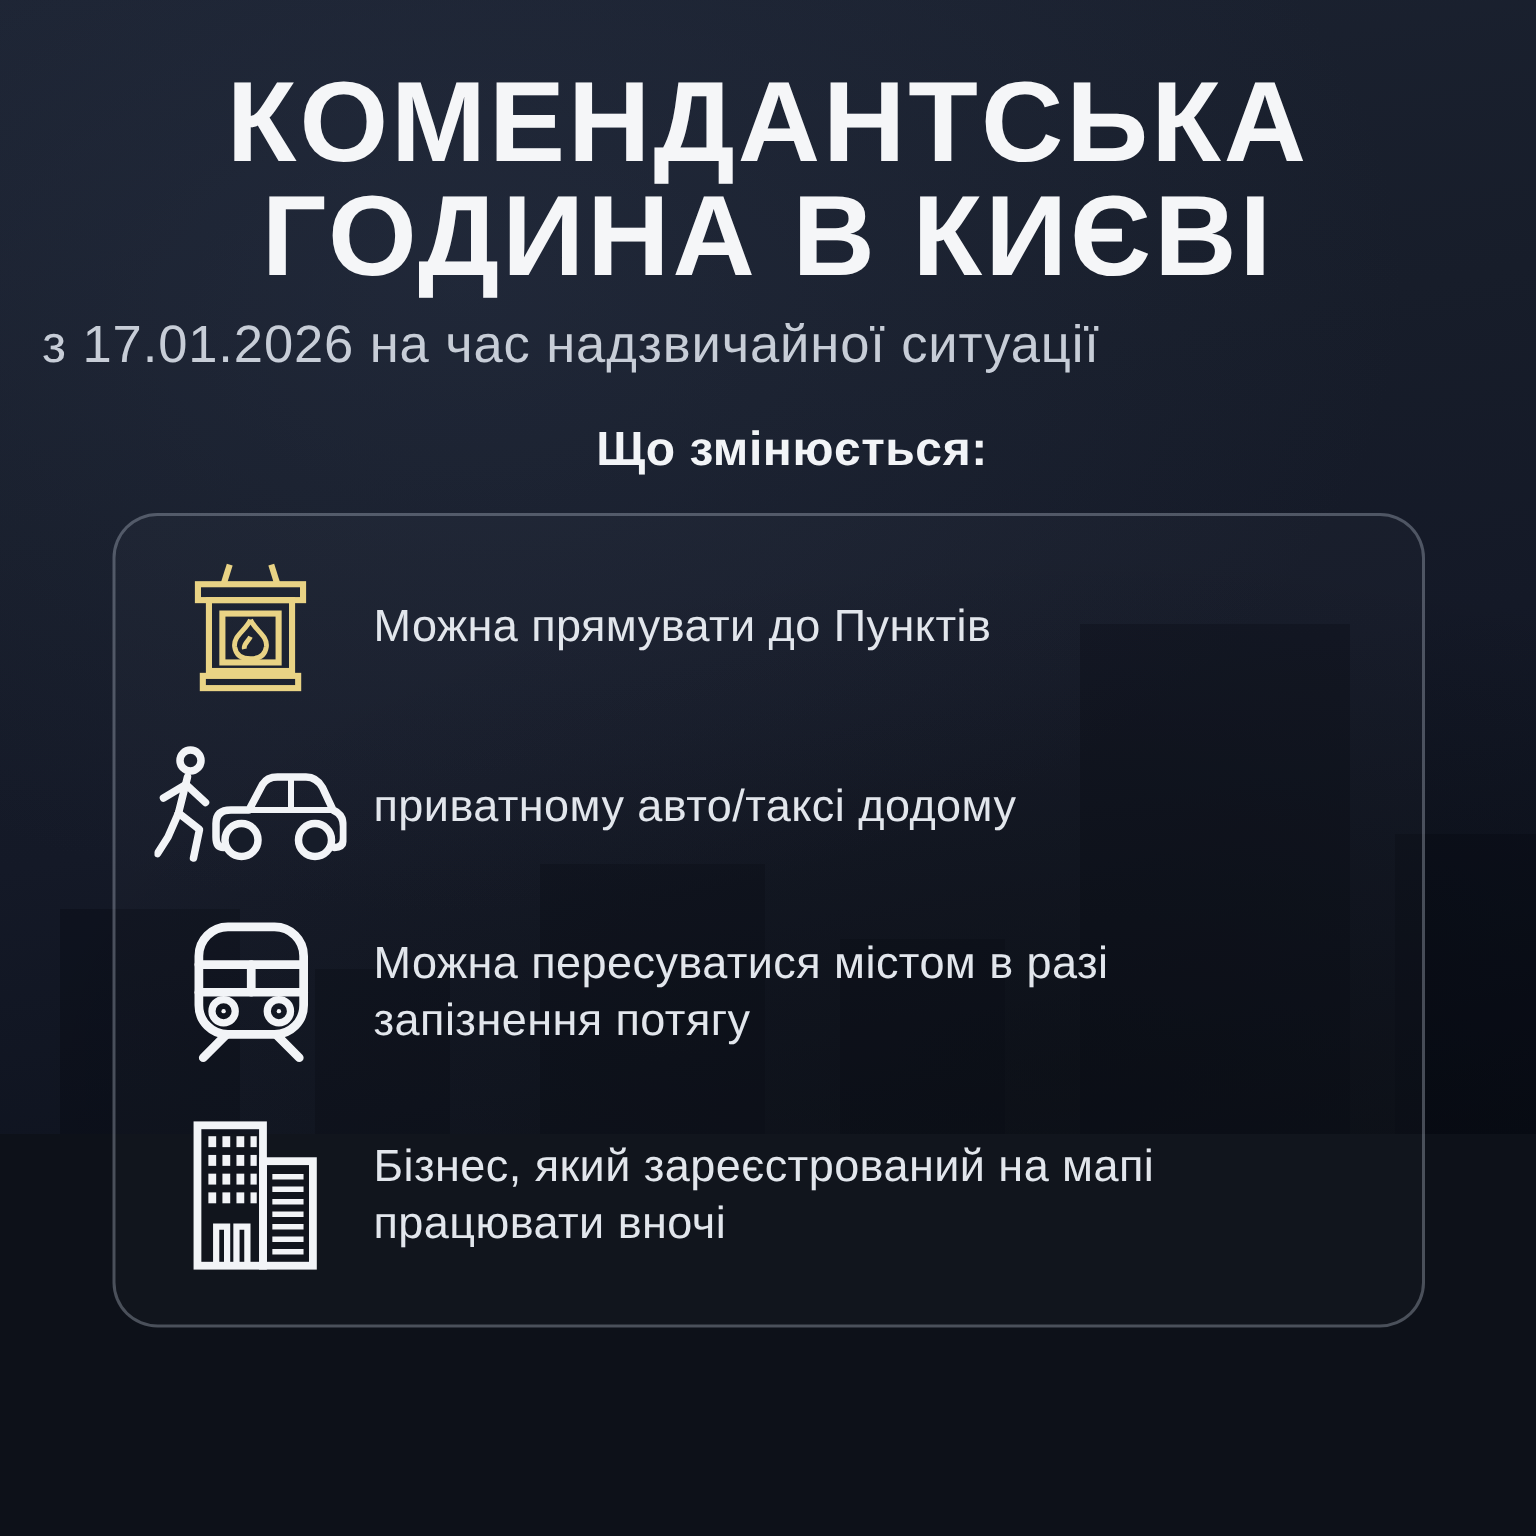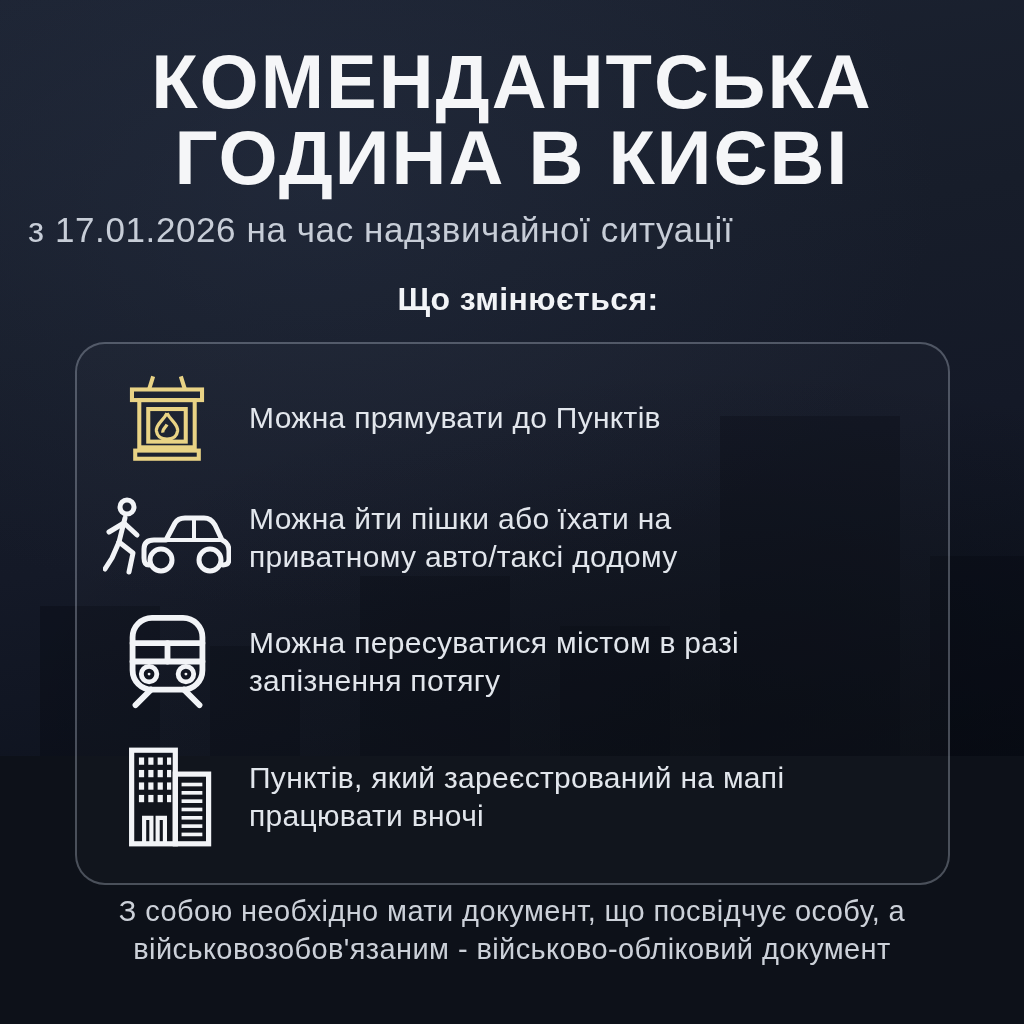--- a/index.html
+++ b/index.html
@@ -113,21 +113,20 @@
           <path d="M16,45 L30,56 L26,75"></path>
           <path d="M16,45 L9,61 L2,72"></path>
           <path d="M46,68 Q41,68 41,61 L41,52 Q41,43 51,43 L63,43 L72,26 Q75,21 82,21 L101,21 Q108,21 112,28 L119,43 Q126,46 126,54 L126,62 Q126,68 120,68"></path>
           <path d="M63,43 L119,43" stroke-width="4"></path>
           <path d="M91,22 L91,42" stroke-width="4"></path>
           <circle cx="58" cy="63" r="11" fill="#161c29"></circle>
           <circle cx="107" cy="63" r="11" fill="#161c29"></circle>
         </svg>
       </div>
       <div class="item-text">
-        <span>Можна йти пішки або їхати на</span>
         <span>приватному авто/таксі додому</span>
       </div>
     </div>
 
     <div class="item">
       <div class="icon-box">
         <svg width="97" height="97" viewBox="0 0 100 100" fill="none" stroke="#f2f4f7" stroke-width="6" stroke-linecap="round" stroke-linejoin="round">
           <rect x="14" y="5" width="72" height="74" rx="20"></rect>
           <path d="M14,31 L86,31"></path>
           <path d="M14,50 L86,50"></path>
@@ -176,25 +175,21 @@
               <path d="M64,46 L84,46"></path>
               <path d="M64,54 L84,54"></path>
             <path d="M64,62 L84,62"></path>
               <path d="M64,70 L84,70"></path>
               <path d="M64,78 L84,78"></path>
               <path d="M64,86 L84,86"></path>
           </g>
         </svg>
       </div>
       <div class="item-text">
-        <span>Пунктів, який зареєстрований на мапі</span>
+        <span>Бізнес, який зареєстрований на мапі</span>
         <span>працювати вночі</span>
       </div>
     </div>
 
   </div>
 
-  <div class="footer">
-    <span>З собою необхідно мати документ, що посвідчує особу, а</span>
-    <span>військовозобов'язаним - військово-обліковий документ</span>
-  </div>
 
 </div>
 
 </body></html>

